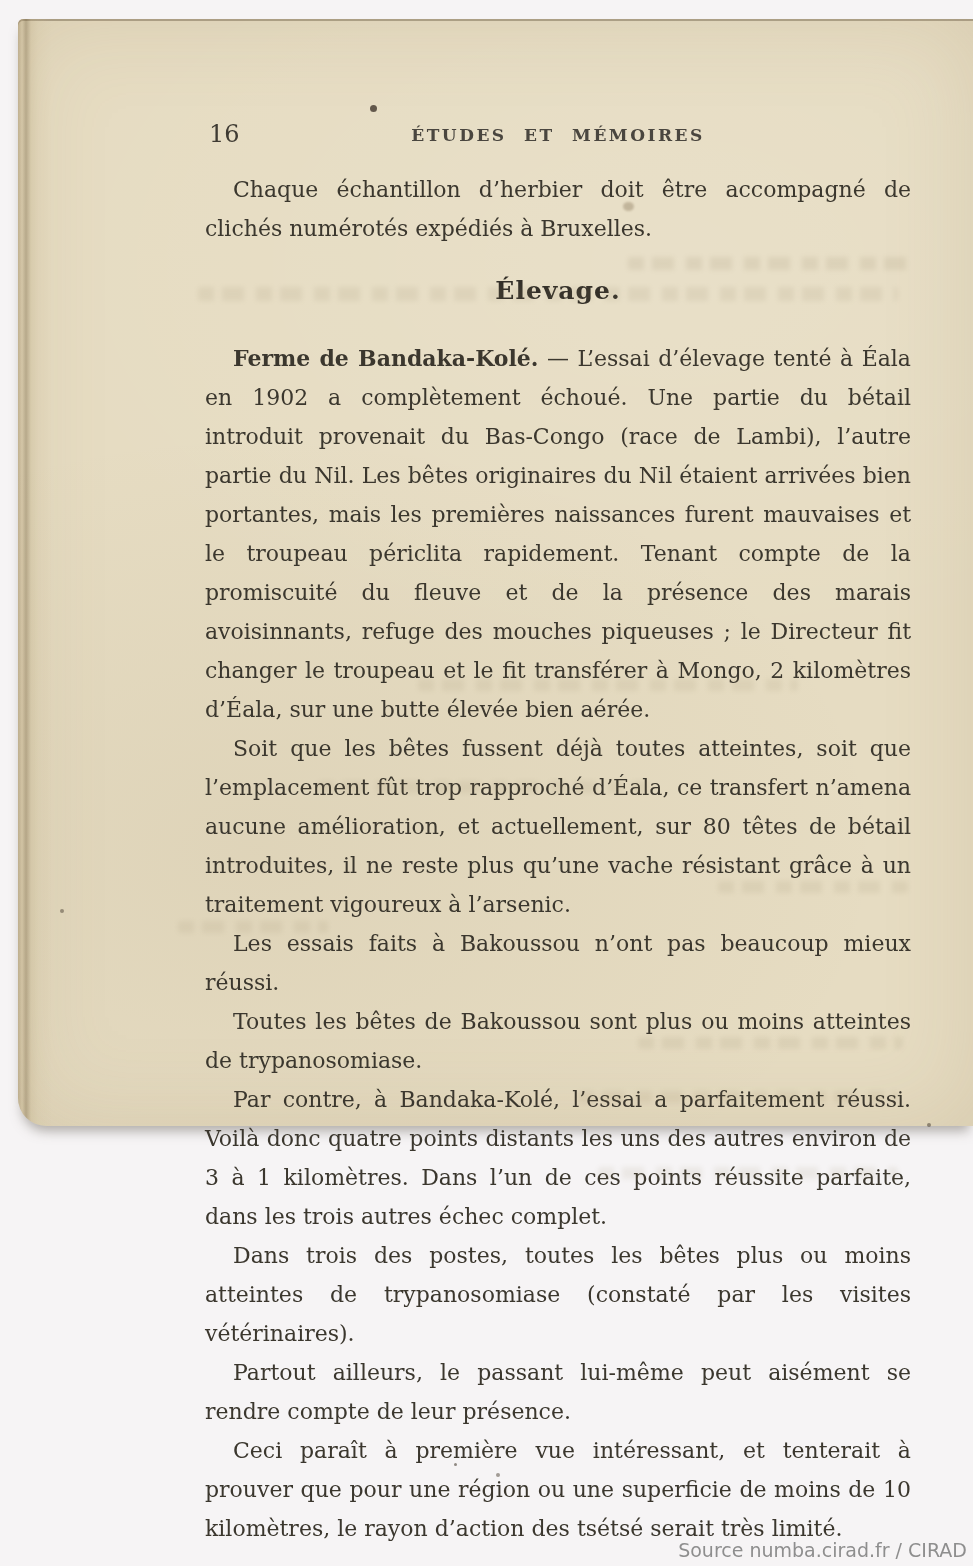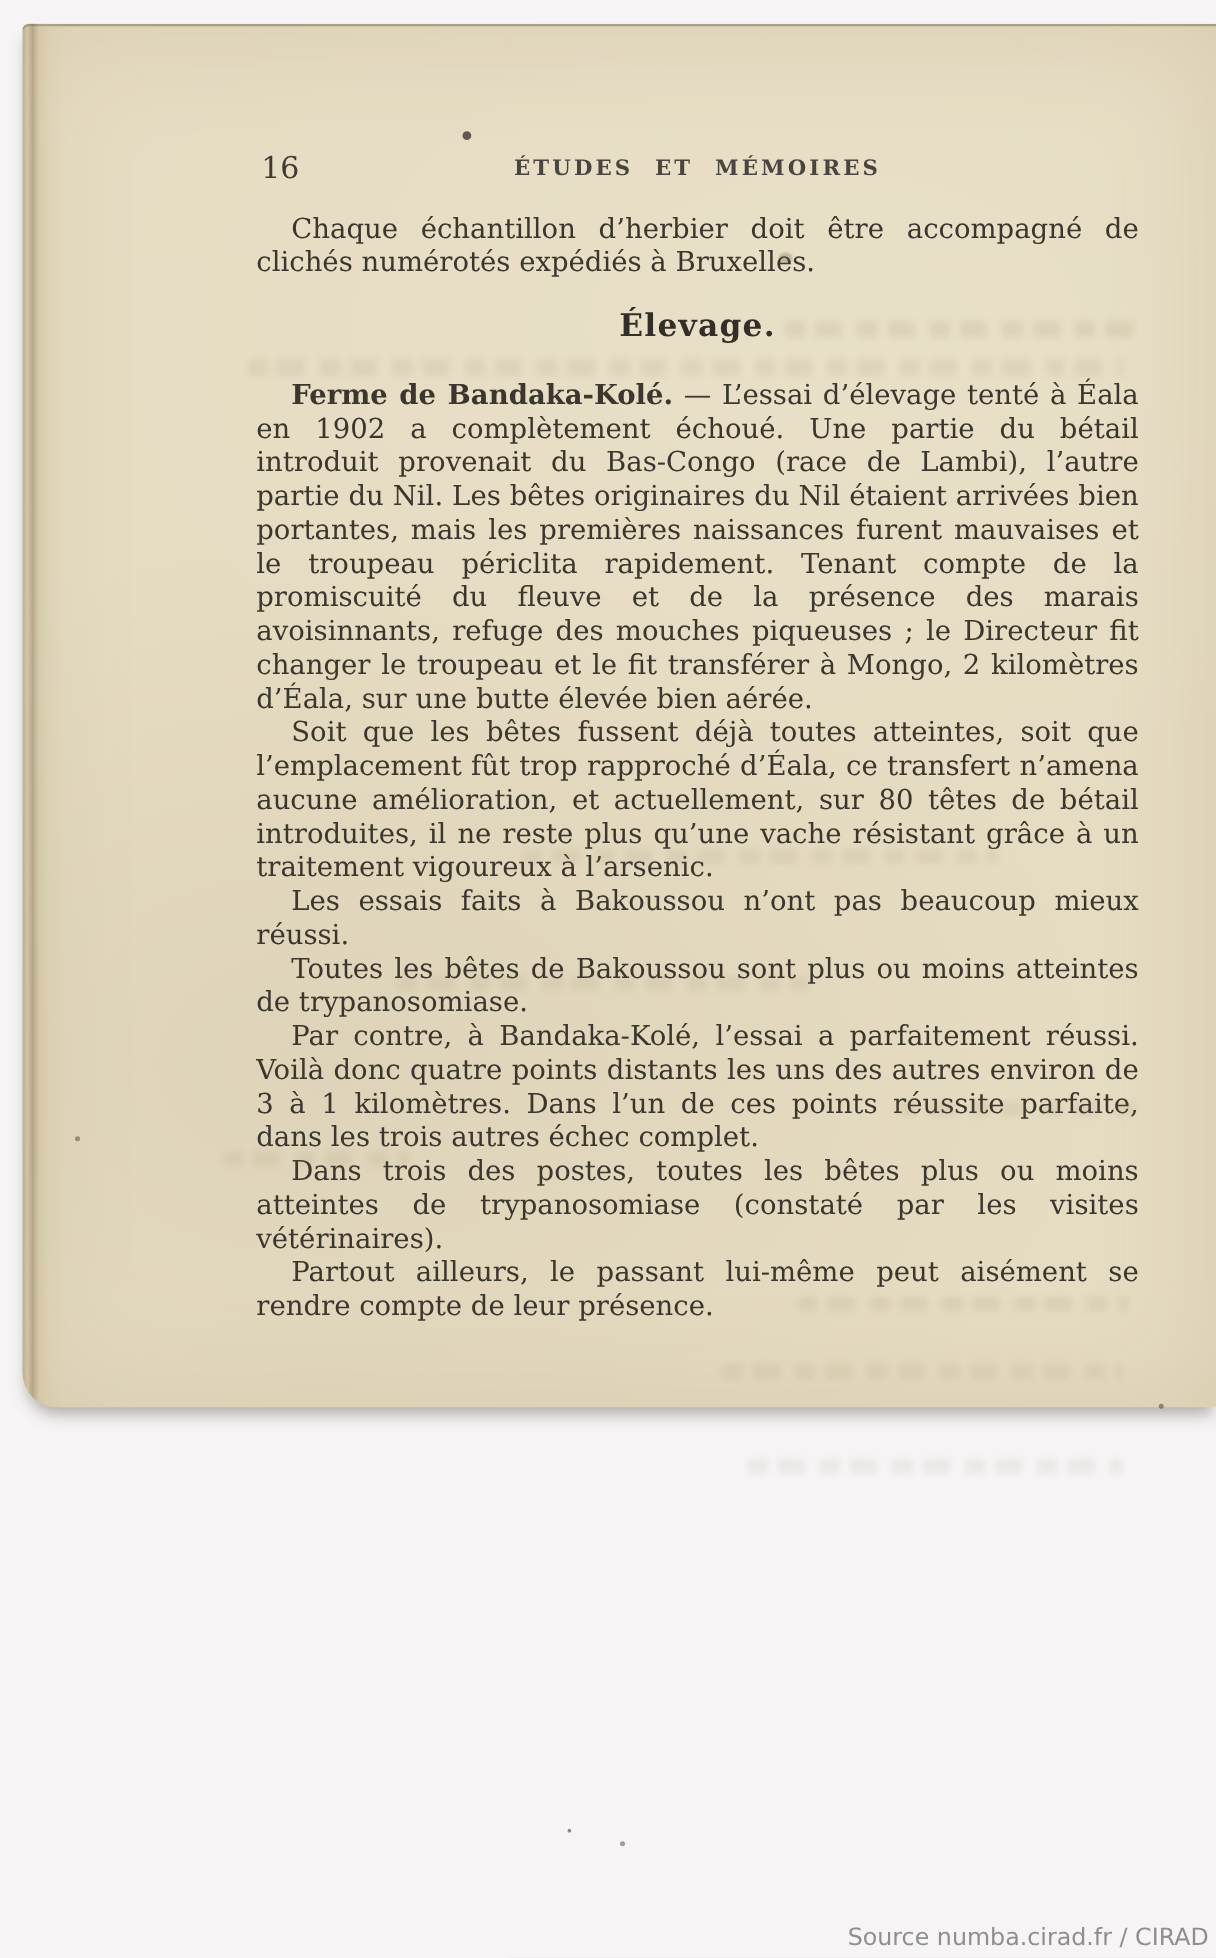--- a/index.html
+++ b/index.html
@@ -51,21 +51,21 @@
     font-family: "DejaVu Serif", serif;
     font-size: 17px; font-weight: bold;
     letter-spacing: 2.5px; word-spacing: 9px;
     color: #4a463f;
   }
 
   
   .content {
     position: absolute; left: 187px; top: 151px; width: 706px;
     font-family: "DejaVu Serif", serif;
-    font-size: 22px; line-height: 27px;
+    font-size: 22px; line-height: 39px;
     text-align: justify;
     color: #3b372e;
     hyphens: auto; -webkit-hyphens: auto;
   }
   .content p { margin: 0; text-indent: 28px; }
   .section-heading {
     text-align: center; text-indent: 0 !important;
     font-size: 25px; font-weight: bold; letter-spacing: 1px;
     margin: 23px 0 29px 0;
     color: #332f28;
@@ -112,20 +112,21 @@
     <h2 class="section-heading">Élevage.</h2>
 
     <p><span class="lead-bold">Ferme de Bandaka-Kolé.</span> <span>— L’essai d’élevage tenté à Éala en 1902 a complètement échoué. Une partie du bétail introduit provenait du Bas-Congo (race de Lambi), l’autre partie du Nil. Les bêtes originaires du Nil étaient arrivées bien portantes, mais les premières naissances furent mauvaises et le troupeau périclita rapidement. Tenant compte de la promiscuité du fleuve et de la présence des marais avoisinnants, refuge des mouches piqueuses ; le Directeur fit changer le troupeau et le fit transférer à Mongo, 2 kilomètres d’Éala, sur une butte élevée bien aérée.</span></p>
 
     <p>Soit que les bêtes fussent déjà toutes atteintes, soit que l’emplacement fût trop rapproché d’Éala, ce transfert n’amena aucune amélioration, et actuellement, sur 80 têtes de bétail introduites, il ne reste plus qu’une vache résistant grâce à un traitement vigoureux à l’arsenic.</p>
     <p>Les essais faits à Bakoussou n’ont pas beaucoup mieux réussi.</p>
     <p>Toutes les bêtes de Bakoussou sont plus ou moins atteintes de trypanosomiase.</p>
     <p>Par contre, à Bandaka-Kolé, l’essai a parfaitement réussi. Voilà donc quatre points distants les uns des autres environ de 3 à 1 kilomètres. Dans l’un de ces points réussite parfaite, dans les trois autres échec complet.</p>
     <p>Dans trois des postes, toutes les bêtes plus ou moins atteintes de trypanosomiase (constaté par les visites vétérinaires).</p>
     <p>Partout ailleurs, le passant lui-même peut aisément se rendre compte de leur présence.</p>
+    <p>Ceci paraît à première vue intéressant, et tenterait à prouver que pour une région ou une superficie de moins de 10 kilomètres, le rayon d’action des tsétsé serait très limité.</p>
   </div>
 
   <div class="ghost" style="left:610px; top:238px; width:280px; height:13px;"></div>
   <div class="ghost" style="left:180px; top:268px; width:700px; height:14px; opacity:0.11;"></div>
   <div class="ghost" style="left:400px; top:660px; width:380px; height:12px; opacity:0.10;"></div>
   <div class="ghost" style="left:300px; top:762px; width:330px; height:12px; opacity:0.10;"></div>
   <div class="ghost" style="left:700px; top:862px; width:190px; height:12px; opacity:0.11;"></div>
   <div class="ghost" style="left:160px; top:902px; width:150px; height:12px; opacity:0.10;"></div>
   <div class="ghost" style="left:620px; top:1018px; width:265px; height:12px; opacity:0.11;"></div>
   <div class="ghost" style="left:560px; top:1072px; width:320px; height:12px; opacity:0.10;"></div>

